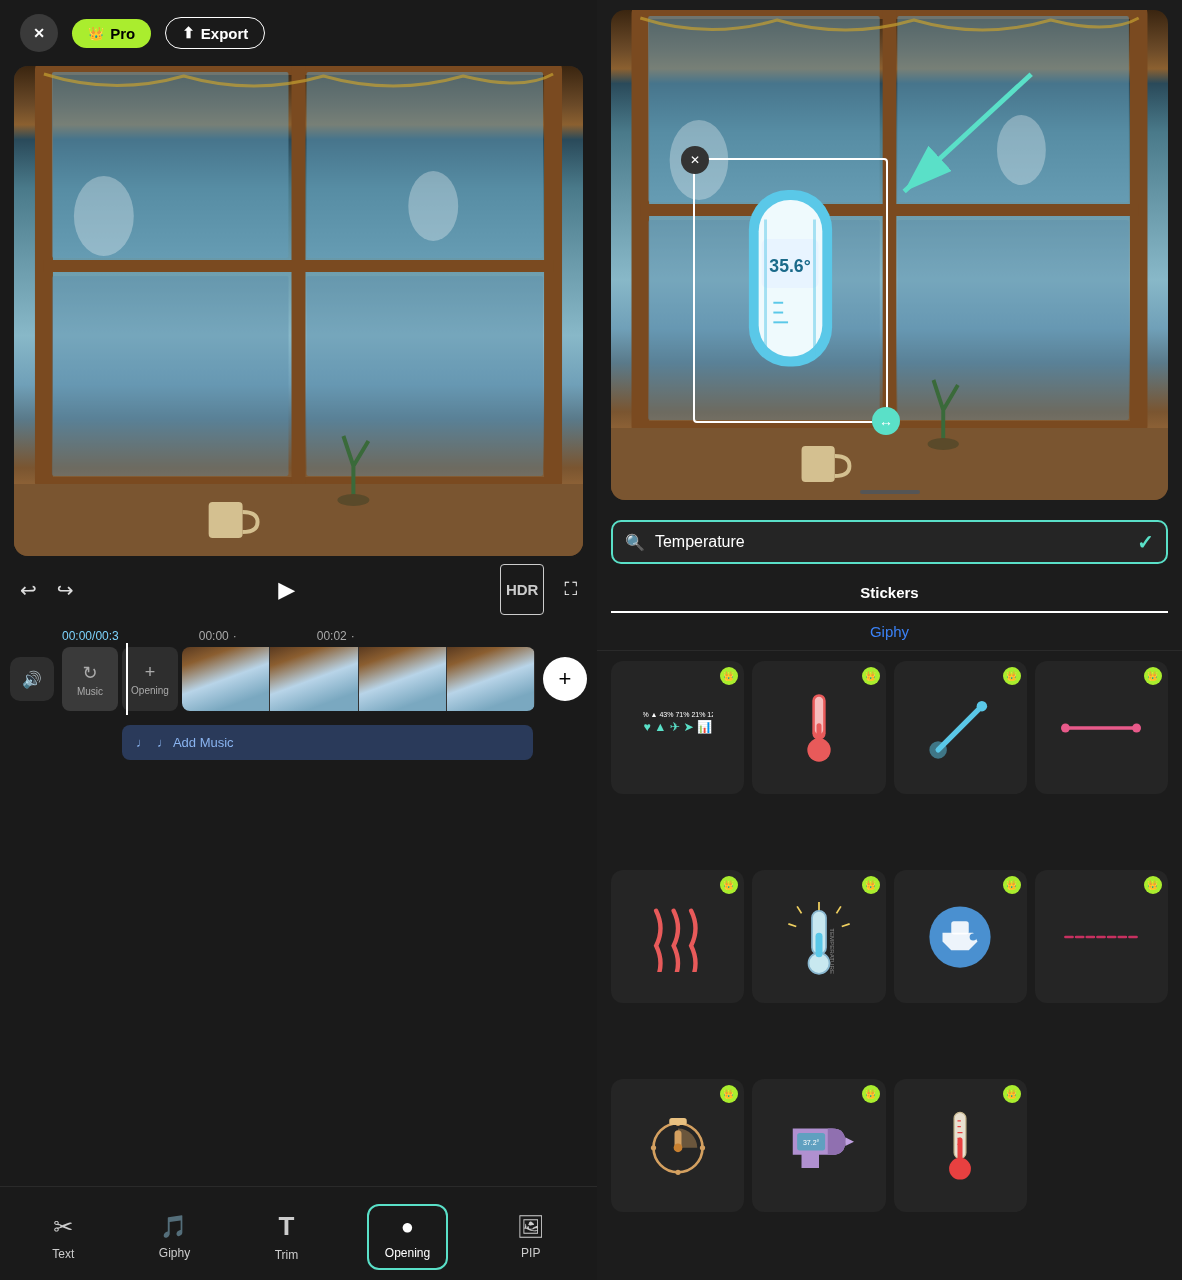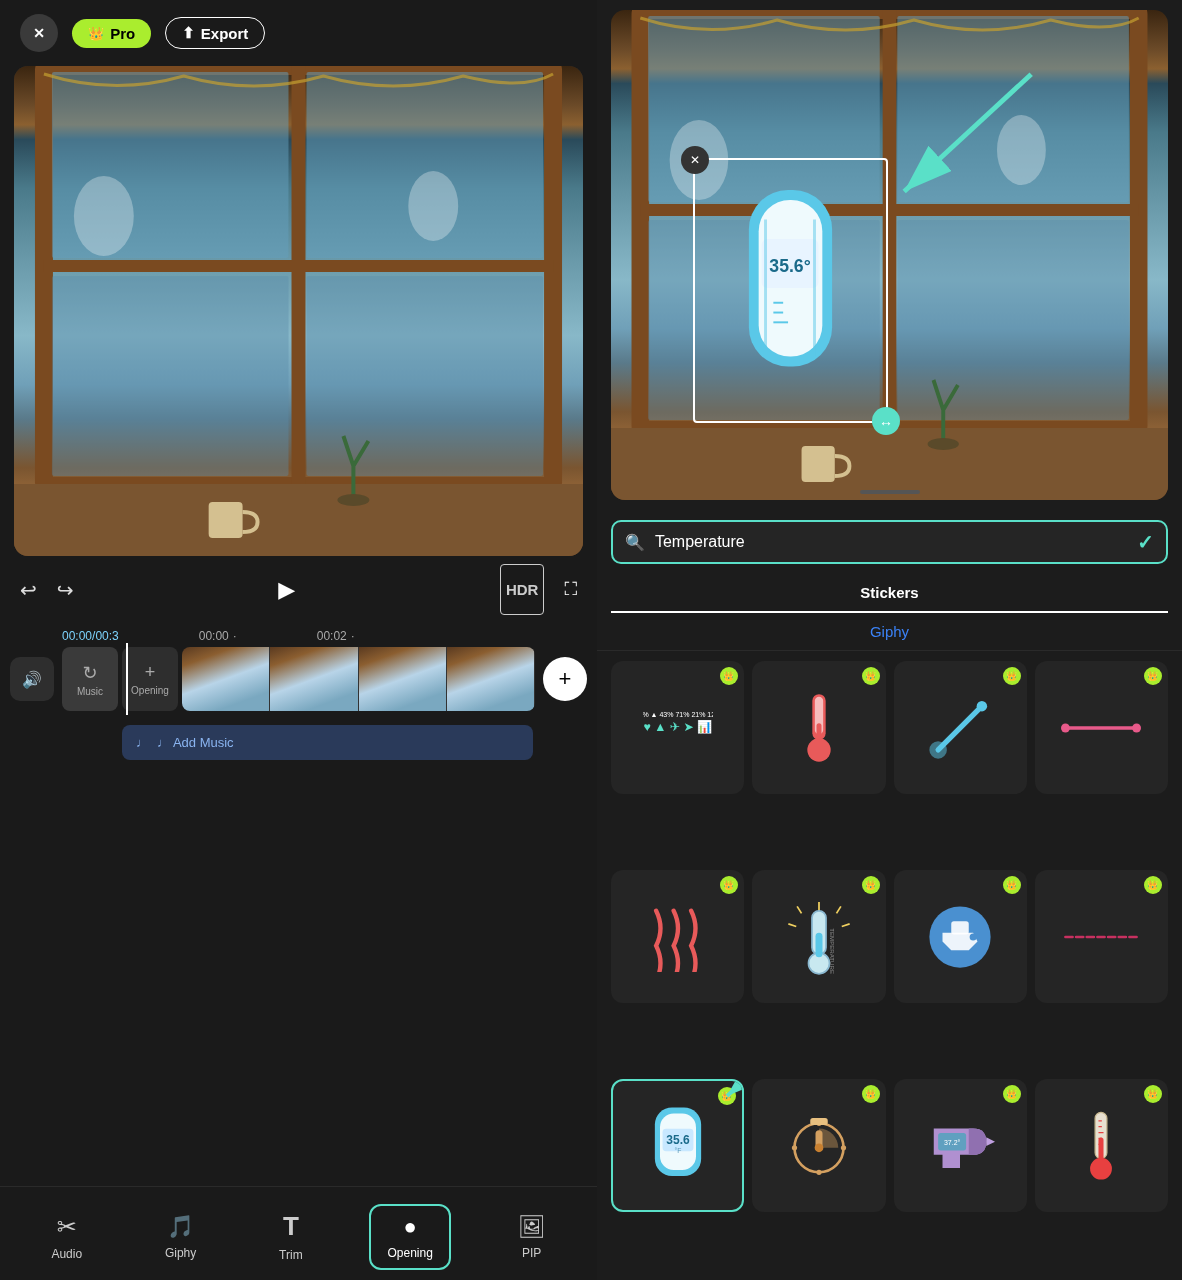--- a/index.html
+++ b/index.html
@@ -458,21 +458,21 @@
         <div class="music-track">
           <span>♩</span>
           <span>♩ Add Music</span>
         </div>
       </div>
     </div>
 
     <div class="bottom-toolbar" style="margin-top:auto;">
       <div class="tool-item">
         <span class="tool-icon">✂</span>
-        <span class="tool-label">Audio</span>
+        <span class="tool-label">Text</span>
       </div>
       <div class="tool-item">
         <span class="tool-icon" style="font-size:22px;">🎵</span>
         <span class="tool-label">Giphy</span>
       </div>
       <div class="tool-item">
         <span class="tool-icon" style="font-size:26px; font-weight:700; color:#ccc;">T</span>
         <span class="tool-label">Trim</span>
       </div>
       <div class="tool-item active">
@@ -643,39 +643,20 @@
         </svg>
       </div>
 
       <div class="sticker-cell">
         <div class="pro-badge">👑</div>
         <svg viewBox="0 0 90 30" width="80" height="28">
           <line x1="5" y1="15" x2="85" y2="15" stroke="#c83060" stroke-width="3" stroke-linecap="round" stroke-dasharray="8,4"></line>
         </svg>
       </div>
 
-      <div class="sticker-cell selected" style="position:relative;">
-        <div class="pro-badge">👑</div>
-        <svg viewBox="0 0 70 100" width="60" height="86">
-          <rect x="8" y="5" width="54" height="80" fill="#5ac8e8" rx="20"></rect>
-          <rect x="14" y="12" width="42" height="66" fill="#fff" rx="16" opacity="0.9"></rect>
-          <rect x="17" y="30" width="36" height="26" fill="#c8e8ff" rx="4"></rect>
-          <text x="35" y="48" text-anchor="middle" fill="#1a6a8a" font-size="14" font-weight="bold">35.6</text>
-          <text x="35" y="58" text-anchor="middle" fill="#5a9ab8" font-size="8">°F</text>
-        </svg>
-
-        <svg style="position:absolute;top:-30px;right:-40px;width:80px;height:60px;pointer-events:none;" viewBox="0 0 80 60">
-          <defs>
-            <marker id="ah2" markerWidth="10" markerHeight="7" refX="10" refY="3.5" orient="auto">
-              <polygon points="0 0, 10 3.5, 0 7" fill="#5ae0c8"></polygon>
-            </marker>
-          </defs>
-          <line x1="70" y1="5" x2="25" y2="45" stroke="#5ae0c8" stroke-width="4" marker-end="url(#ah2)"></line>
-        </svg>
-      </div>
 
       <div class="sticker-cell">
         <div class="pro-badge">👑</div>
         <svg viewBox="0 0 80 80" width="70" height="70">
           <circle cx="40" cy="42" r="28" fill="none" stroke="#d4a060" stroke-width="3"></circle>
 
           <circle cx="40" cy="14" r="3" fill="#d4a060"></circle>
           <circle cx="40" cy="70" r="3" fill="#d4a060"></circle>
           <circle cx="12" cy="42" r="3" fill="#d4a060"></circle>
           <circle cx="68" cy="42" r="3" fill="#d4a060"></circle>

